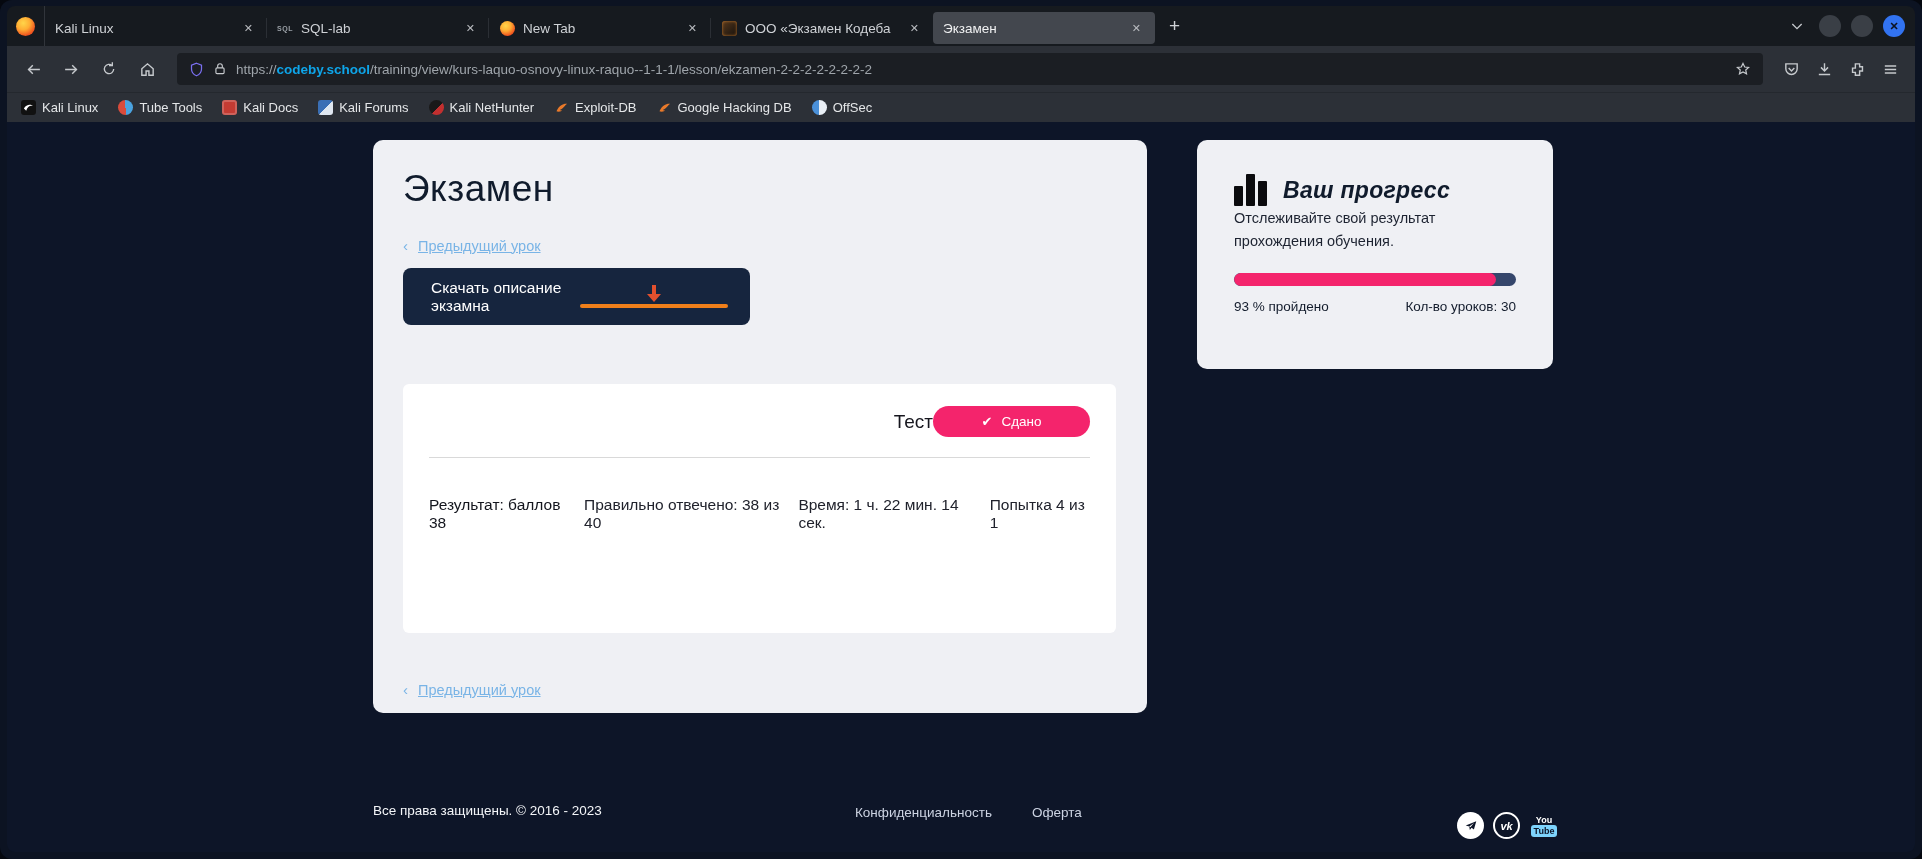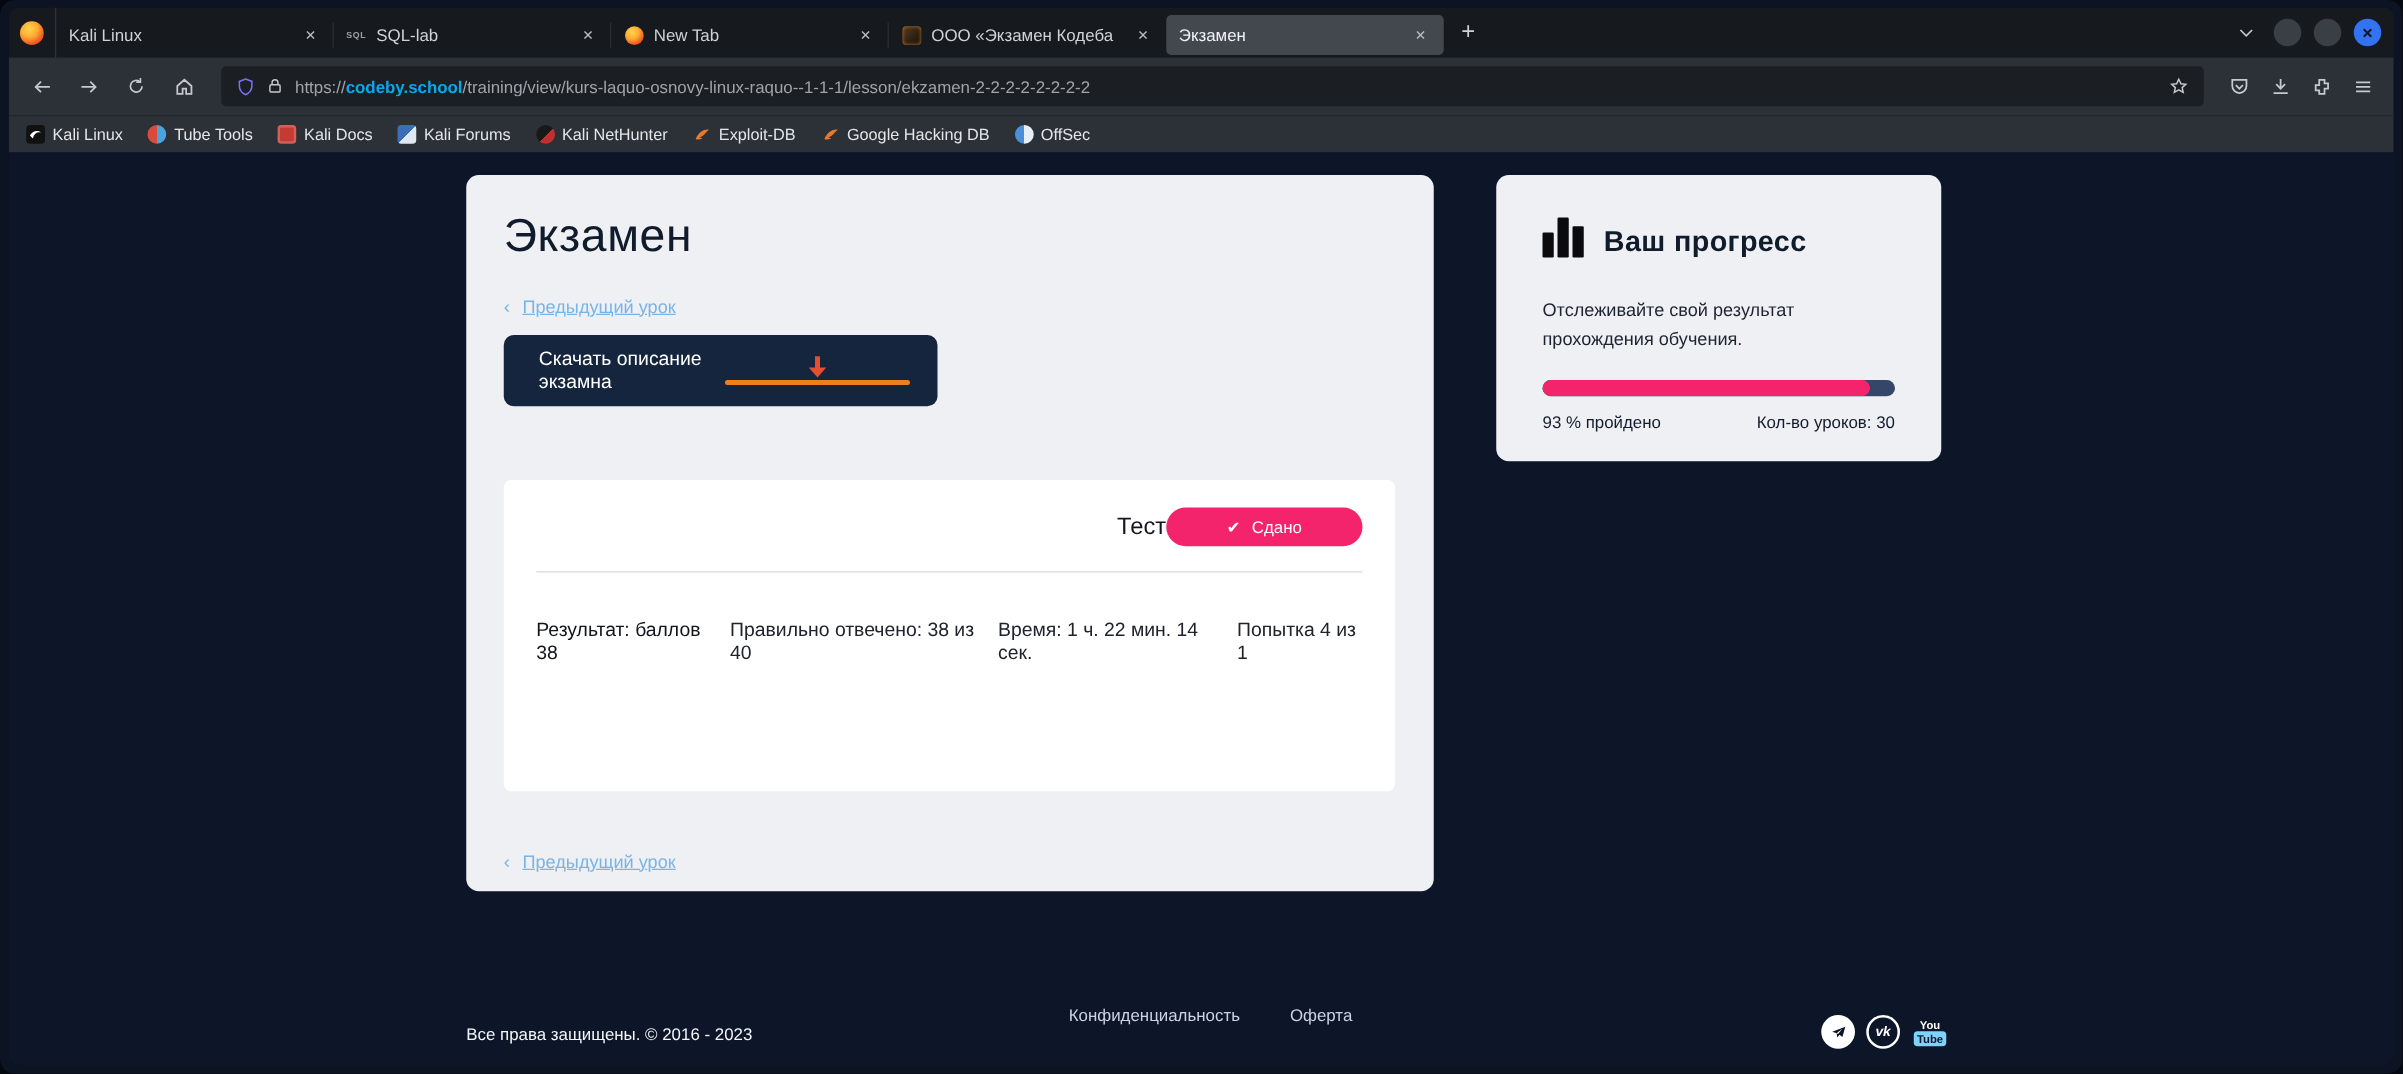--- a/index.html
+++ b/index.html
@@ -65,34 +65,34 @@
   .test-head{display:flex;align-items:center;justify-content:flex-end;}
   .test-title{font-size:19px;color:#16161e;}
   .badge{width:157px;height:31px;border-radius:16px;background:#f4246c;color:#fff;font-size:13.5px;display:flex;align-items:center;justify-content:center;gap:9px;}
   .badge .chk{font-size:13px;}
   .test-divider{border:none;border-top:1px solid #d9d9d9;margin:20px 0 0 0;}
   .results{margin-top:38px;display:flex;flex-direction:row;gap:13px;}
   .results div{font-size:15.5px;color:#20222c;}
   .results div:first-child{font-weight:500;color:#13151d;}
 
   #progress-card{left:1190px;top:18px;width:356px;height:229px;padding:34px 37px;}
-  .prog-head{display:flex;align-items:center;gap:16px;}
+  .prog-head{display:flex;align-items:flex-start;gap:16px;font-style:italic;}
   .bars{display:flex;align-items:flex-end;gap:3px;height:32px;}
   .bars i{display:block;width:9px;background:#0b0b0e;border-radius:1px;}
   .bars i:nth-child(1){height:20px;}
   .bars i:nth-child(2){height:32px;}
   .bars i:nth-child(3){height:25px;}
   .prog-title{font-size:23px;font-weight:600;color:#101b2c;letter-spacing:.3px;position:relative;top:3px;}
-  .prog-desc{margin-top:32px;font-size:14.5px;line-height:1.6;color:#1d2331;max-width:250px;}
+  .prog-desc{margin-top:1px;font-size:14.5px;line-height:1.6;color:#1d2331;max-width:250px;}
   .prog-track{margin-top:20px;height:13px;border-radius:7px;background:#35466b;overflow:hidden;position:relative;}
   .prog-fill{position:absolute;left:0;top:0;bottom:0;border-radius:7px;background:#f4246c;}
   .prog-labels{margin-top:13px;display:flex;justify-content:space-between;font-size:13.5px;color:#131c2c;}
 
   
-  .footer-copy{position:absolute;left:366px;top:698px;color:#f3f5f8;font-size:13.5px;}
+  .footer-copy{position:absolute;left:366px;top:681px;color:#f3f5f8;font-size:13.5px;}
   .footer-links{position:absolute;left:848px;top:683px;display:flex;gap:40px;}
   .footer-links span{color:#ccd3e2;font-size:13.5px;}
   .socials{position:absolute;left:1450px;top:690px;display:flex;gap:9px;align-items:center;}
   .soc{width:27px;height:27px;border-radius:50%;display:flex;align-items:center;justify-content:center;}
   .soc-tg{background:#fff;}
   .soc-vk{border:2px solid #fff;color:#fff;font-weight:700;font-size:11px;font-style:italic;}
   .soc-yt{flex-direction:column;border-radius:0;width:30px;}
   .yt-you{color:#fff;font-size:9px;font-weight:700;line-height:10px;}
   .yt-tube{background:#7dd3fc;color:#0d1528;font-size:9px;font-weight:700;border-radius:3px;padding:0 3px;line-height:12px;}
   svg{display:block;}

